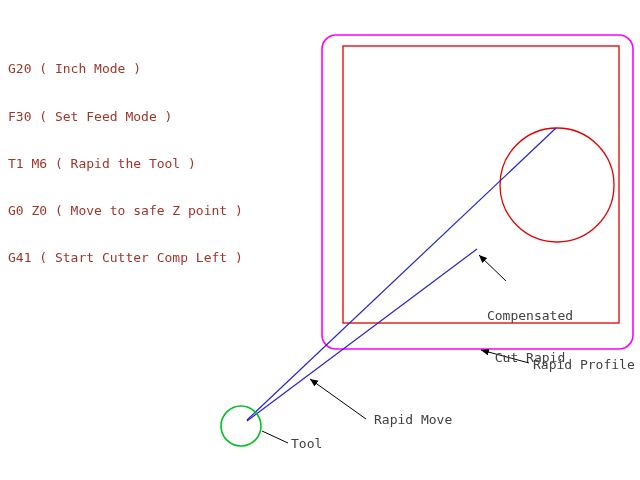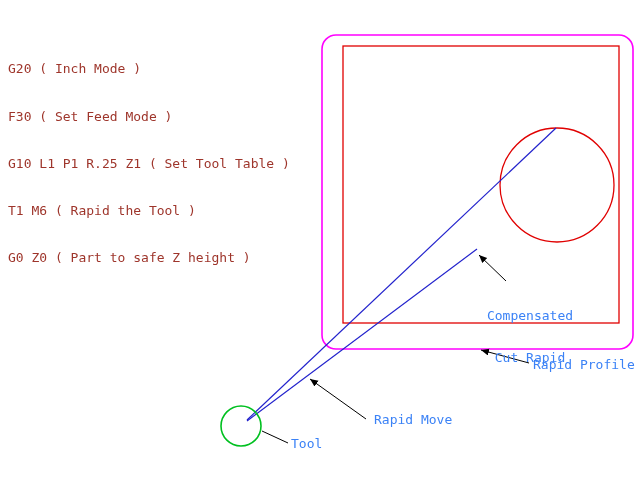--- a/index.html
+++ b/index.html
@@ -18,21 +18,21 @@
     top: 30px;
     font-size: 13px;
     line-height: 15.7px;
     color: #9e352b;
     white-space: pre;
   }
   .anno {
     position: absolute;
     font-size: 13px;
     line-height: 14px;
-    color: #3b82f6;
+    color: #404040;
     white-space: pre;
   }
   .anno.center { text-align: center; }
 </style>
 </head>
 <body>
 
 <div class="canvas">
 
   <svg class="diagram-svg" width="640" height="480" viewBox="0 0 640 480">
@@ -55,23 +55,23 @@
 
     <line x1="506" y1="281" x2="479" y2="255" stroke="#000000" stroke-width="1" marker-end="url(#arrow)"></line>
     <line x1="529" y1="363" x2="481" y2="350" stroke="#000000" stroke-width="1" marker-end="url(#arrow)"></line>
     <line x1="366" y1="419" x2="310" y2="379" stroke="#000000" stroke-width="1" marker-end="url(#arrow)"></line>
     <line x1="288" y1="443" x2="262" y2="431" stroke="#000000" stroke-width="1"></line>
   </svg>
 
   <div class="gcode">
     <div>G20 ( Inch Mode )</div>
     <div>F30 ( Set Feed Mode )</div>
-    <div>G10 L1 P1 R.25 Z1 ( Set Tool Table )</div>
     <div>T1 M6 ( Rapid the Tool )</div>
-    <div>G0 Z0 ( Part to safe Z height )</div>
+    <div>G0 Z0 ( Move to safe Z point )</div>
+    <div>G41 ( Start Cutter Comp Left )</div>
     
     
     
     
     
     
     
     
     
     

